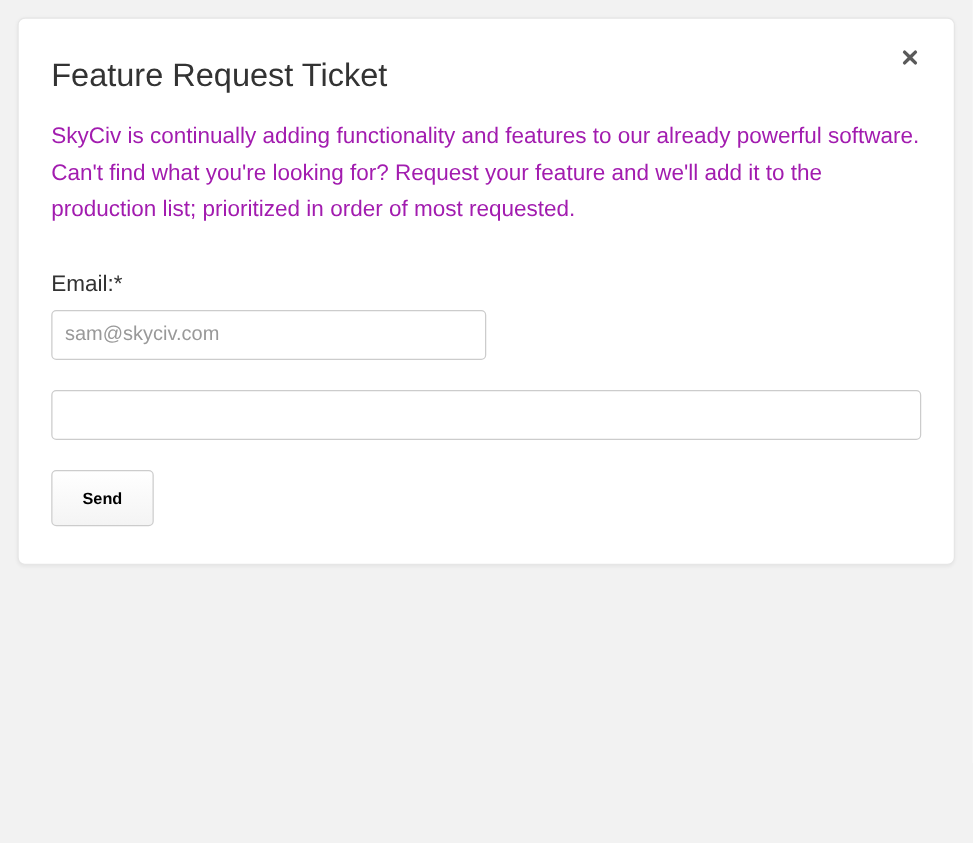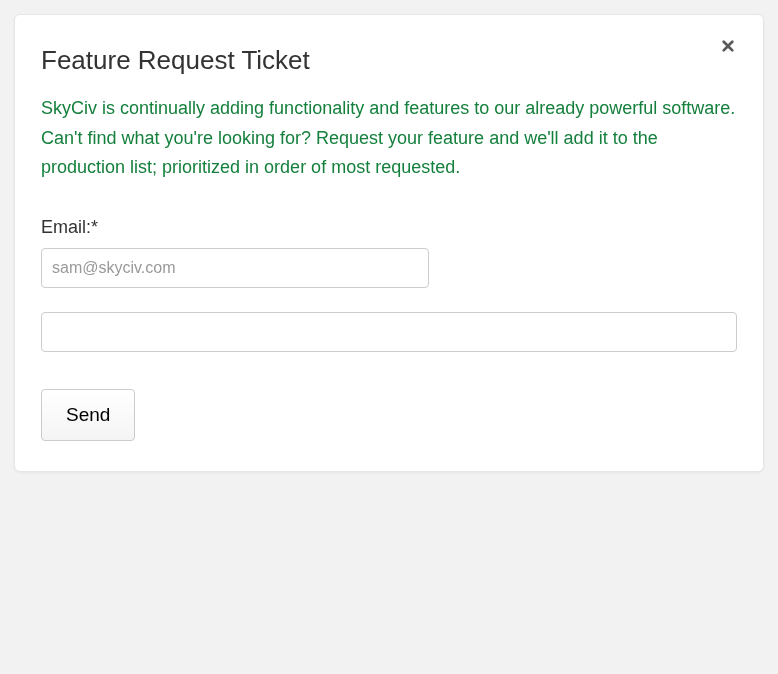--- a/index.html
+++ b/index.html
@@ -35,21 +35,21 @@
   .close-btn svg { width: 18px; height: 18px; display:block; }
   .title {
     font-size: 26px;
     font-weight: 400;
     color: #333;
     margin: 8px 0 18px 0;
   }
   .desc {
     font-size: 18px;
     line-height: 1.65;
-    color: #15803d;
+    color: #a21caf;
     margin: 0 0 34px 0;
   }
   .field {
     margin-bottom: 24px;
   }
   .label {
     font-size: 18px;
     font-weight: 400;
     color: #333;
     margin-bottom: 10px;
@@ -58,40 +58,39 @@
   .text-input {
     height: 40px;
     border: 1px solid #ccc;
     border-radius: 4px;
     padding: 0 10px;
     font-size: 16px;
     color: #333;
     background: #fff;
   }
   .text-input::placeholder { color: #999; }
-  .email-input { width: 388px; }
+  .email-input { width: 348px; }
   .full-input { width: 100%; }
   textarea.text-input {
     width: 100%;
     height: 94px;
     padding: 8px 10px;
     resize: both;
     font-family: inherit;
   }
   .send-btn {
     display: inline-block;
     border: 1px solid #ccc;
     border-radius: 4px;
     background: linear-gradient(#ffffff, #f4f4f4);
     color: #000;
-    font-size: 19px;
-    font-weight: 400;
+    font-size: 13px;
+    font-weight: 700;
     padding: 14px 24px;
     cursor: pointer;
-    margin-top: 13px;
   }
 </style>
 </head>
 <body>
 
 <div class="page">
   <div class="modal">
 
     <div class="close-btn">
       <span>

